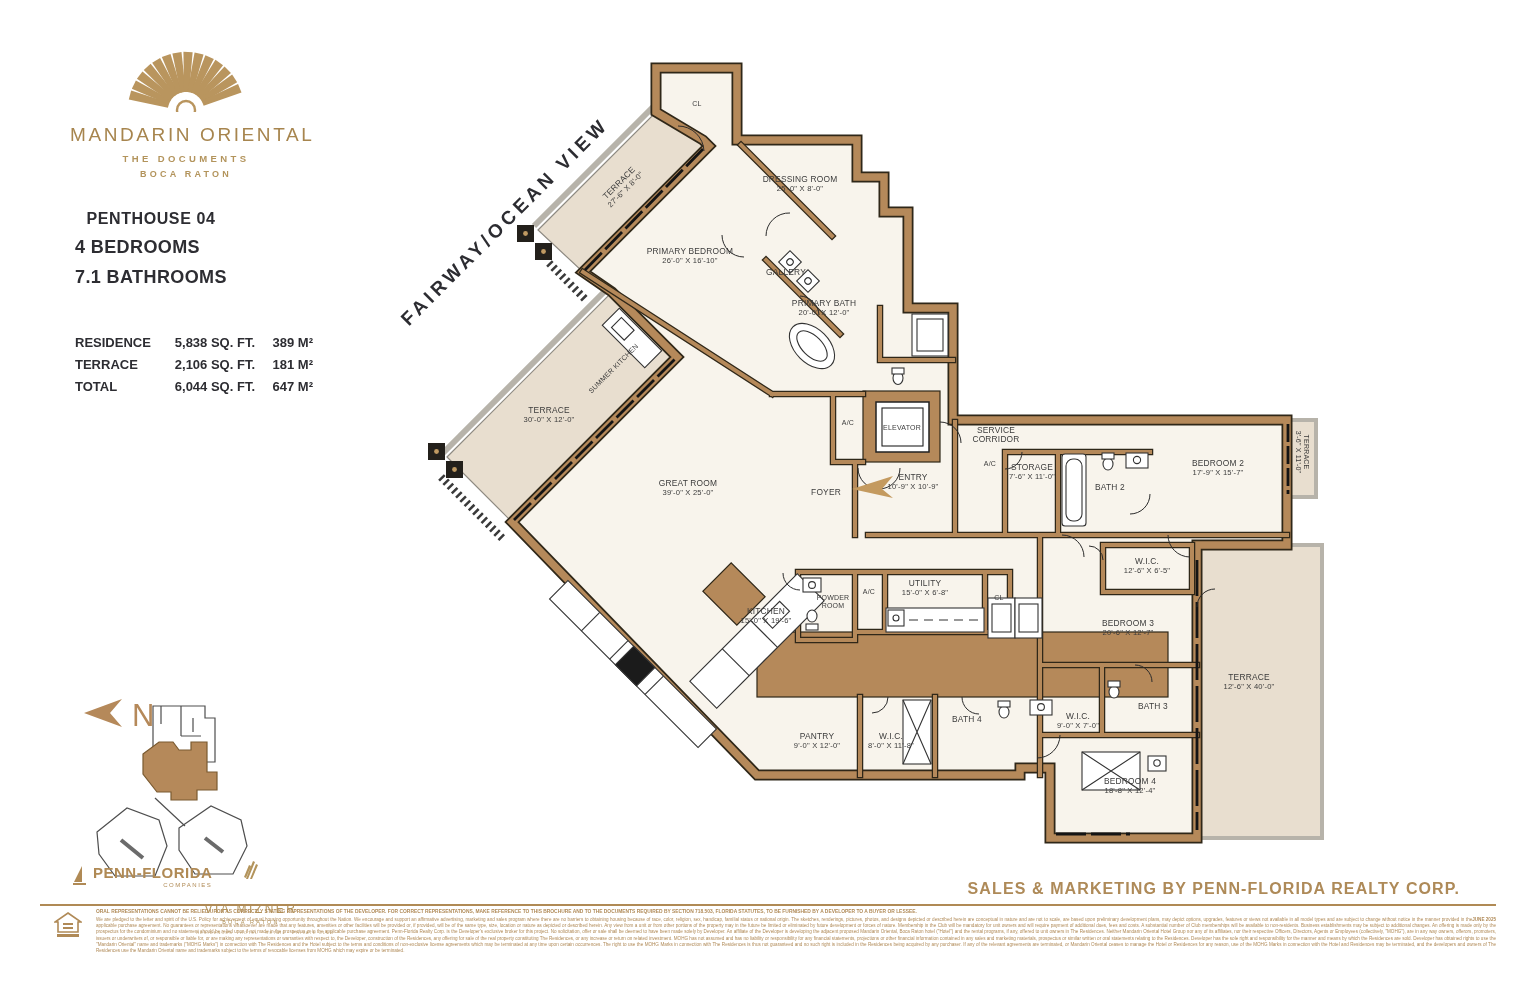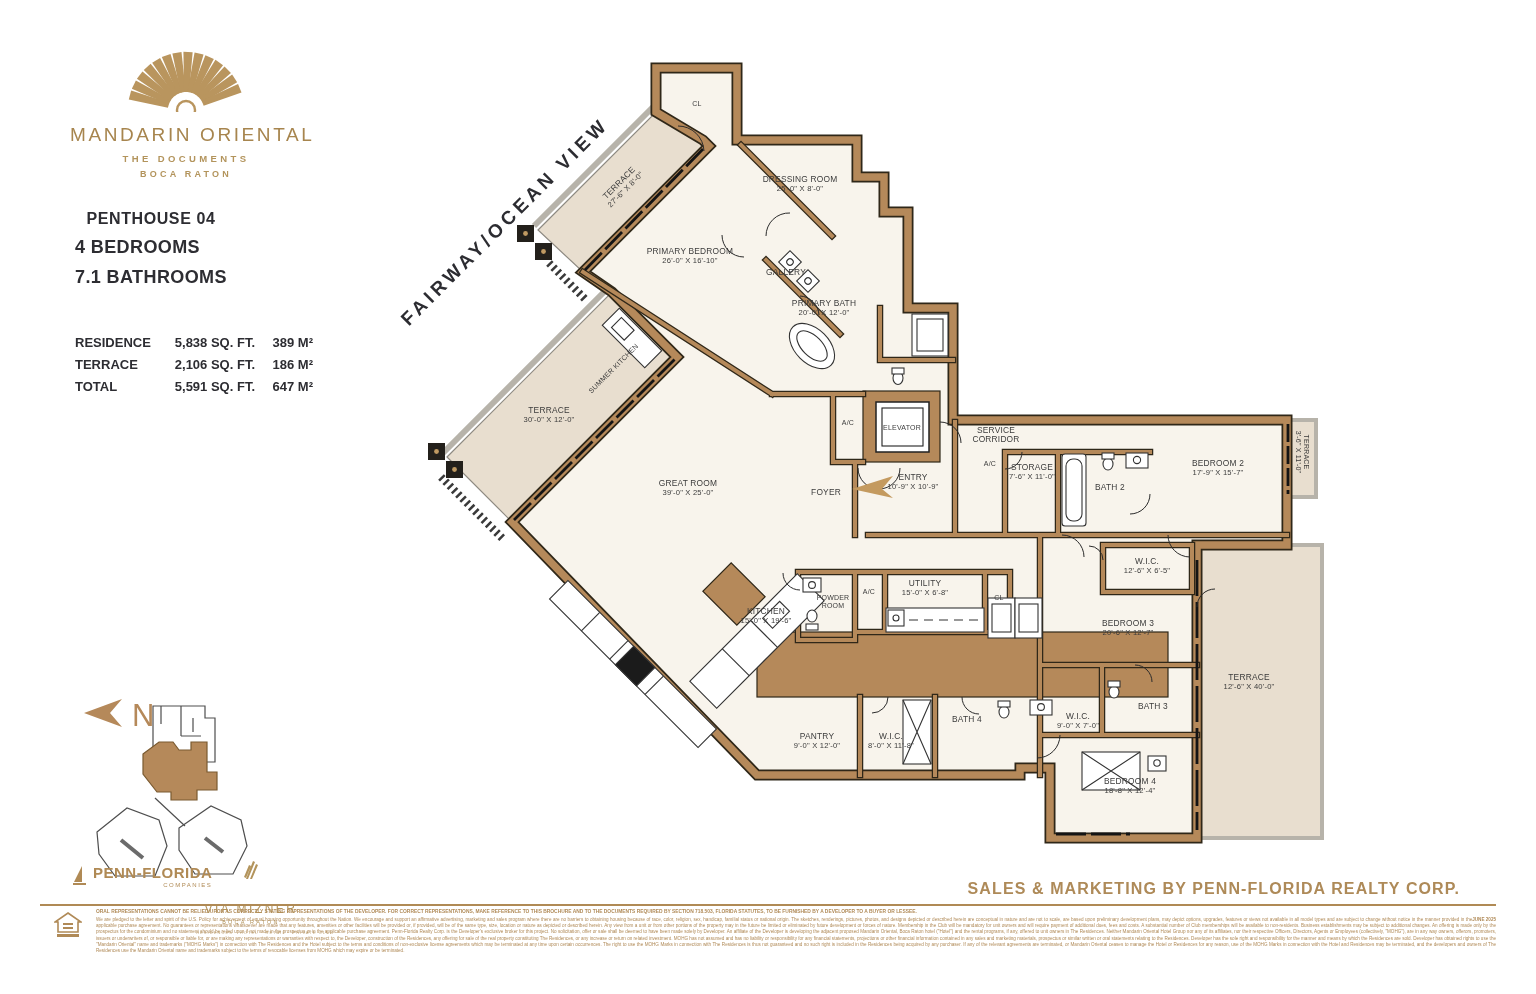--- a/index.html
+++ b/index.html
@@ -291,25 +291,25 @@
 
   <div class="abs areas">
     <div class="row">
       <span>RESIDENCE</span>
       <span class="sqft">5,838 SQ. FT.</span>
       <span class="sqm">389 M²</span>
     </div>
     <div class="row">
       <span>TERRACE</span>
       <span class="sqft">2,106 SQ. FT.</span>
-      <span class="sqm">186 M²</span>
+      <span class="sqm">181 M²</span>
     </div>
     <div class="row">
       <span>TOTAL</span>
-      <span class="sqft">5,591 SQ. FT.</span>
+      <span class="sqft">6,044 SQ. FT.</span>
       <span class="sqm">647 M²</span>
     </div>
   </div>
 
   <div class="abs penn">
     <div class="penn-row">
       <svg width="16" height="22" viewBox="0 0 16 22">
         <path d="M2,18 L10,2 L10,18 Z" fill="#b08a55"></path>
         <rect x="1" y="19" width="13" height="2" fill="#b08a55"></rect>
       </svg>

